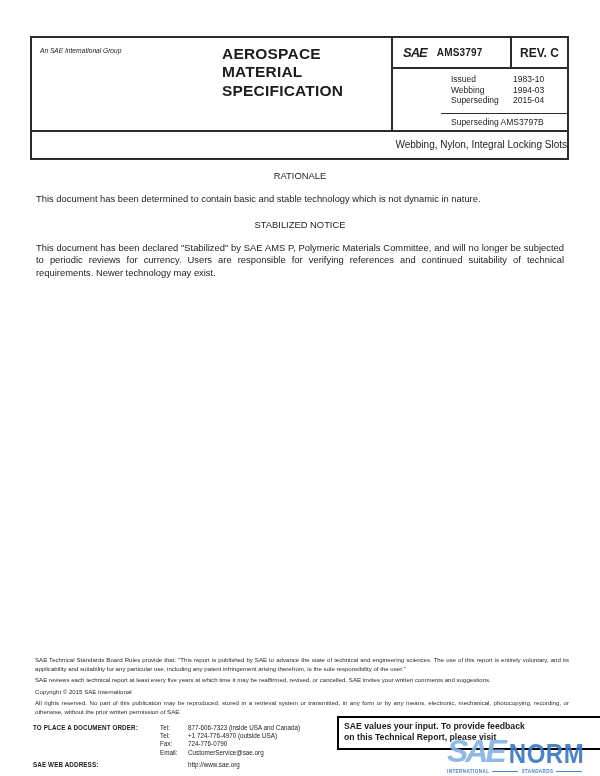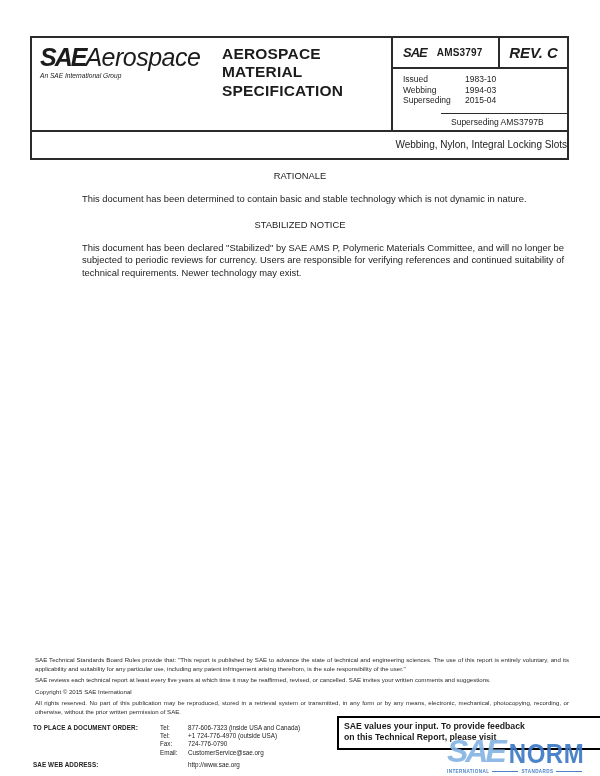--- a/index.html
+++ b/index.html
@@ -15,30 +15,30 @@
   .logo-line { white-space:nowrap; line-height:1; }
   .logo-sae { font-weight:900; font-style:italic; font-size:25px; letter-spacing:-2px; }
   .logo-aero { font-style:italic; font-size:25px; letter-spacing:-0.5px; }
   .logo-tag { font-size:6.6px; font-style:italic; margin-top:2px; color:#222; }
   .cell-title { flex:1; padding:7px 0 0 14px; font-size:15.5px; font-weight:bold; line-height:1.18; letter-spacing:0.2px; }
   .cell-id { width:176px; border-left:2px solid #2b2b2b; display:flex; flex-direction:column; }
   .id-row { display:flex; border-bottom:2px solid #2b2b2b; height:31px; }
   .id-left { flex:1; display:flex; align-items:center; padding-left:10px; }
   .id-sae { font-weight:900; font-style:italic; font-size:13px; letter-spacing:-1px; margin-right:10px; }
   .id-num { font-weight:bold; font-size:10px; letter-spacing:0.2px; }
-  .id-rev { width:69px; border-left:2px solid #2b2b2b; display:flex; align-items:center; justify-content:center; font-weight:bold; font-size:15px;font-style:italic; }
+  .id-rev { width:57px; border-left:2px solid #2b2b2b; display:flex; align-items:center; justify-content:center; font-weight:bold; font-size:12px; }
   .dates { padding:5px 8px 0 10px; flex:1; }
-  .date-row { display:flex; font-size:8.5px; line-height:1.25; }
+  .date-row { display:flex; font-size:8.5px; line-height:1.25;margin-left:48px; }
   .date-label { width:62px; }
   .superseding { border-top:1.5px solid #2b2b2b; font-size:8.5px; padding:3px 0 3px 10px;margin-left:48px; }
   .title-row { border-top:2px solid #2b2b2b; text-align:right; font-size:10px; padding:7px 0 8px; }
   
   .body-block { position:absolute; left:36px; top:164px; width:528px; font-size:9.4px; }
   .heading { text-align:center; margin-top:6px; }
-  .para { margin-top:13px; line-height:1.3;margin-left:46px; }
+  .para { margin-top:13px; line-height:1.3; }
   .para.justify { text-align:justify; }
   .heading + .para { margin-top:12px; }
   .heading.second { margin-top:14px; }
   
   .legal { position:absolute; left:35px; top:656px; width:534px; font-size:6.1px; line-height:1.4; color:#2a2a2a; }
   .legal p { margin-bottom:3px; }
   .legal p.justify { text-align:justify; }
   
   .contact { position:absolute; left:33px; top:724px; width:305px; font-size:6.3px; line-height:1.3; color:#222; }
   .c-row { display:flex; }
@@ -62,23 +62,20 @@
 </style>
 </head>
 <body>
 
 <div class="page">
 
   <div class="doc-table">
     <div class="hdr-row">
 
       <div class="cell-logo">
-        <div class="logo-line">
-          <span class="logo-sae">SAE</span><span class="logo-aero">Aerospace</span>
-        </div>
         <div class="logo-tag">An SAE International Group</div>
       </div>
 
       <div class="cell-title">
         <div>AEROSPACE</div>
         <div>MATERIAL</div>
         <div>SPECIFICATION</div>
       </div>
 
       <div class="cell-id">

